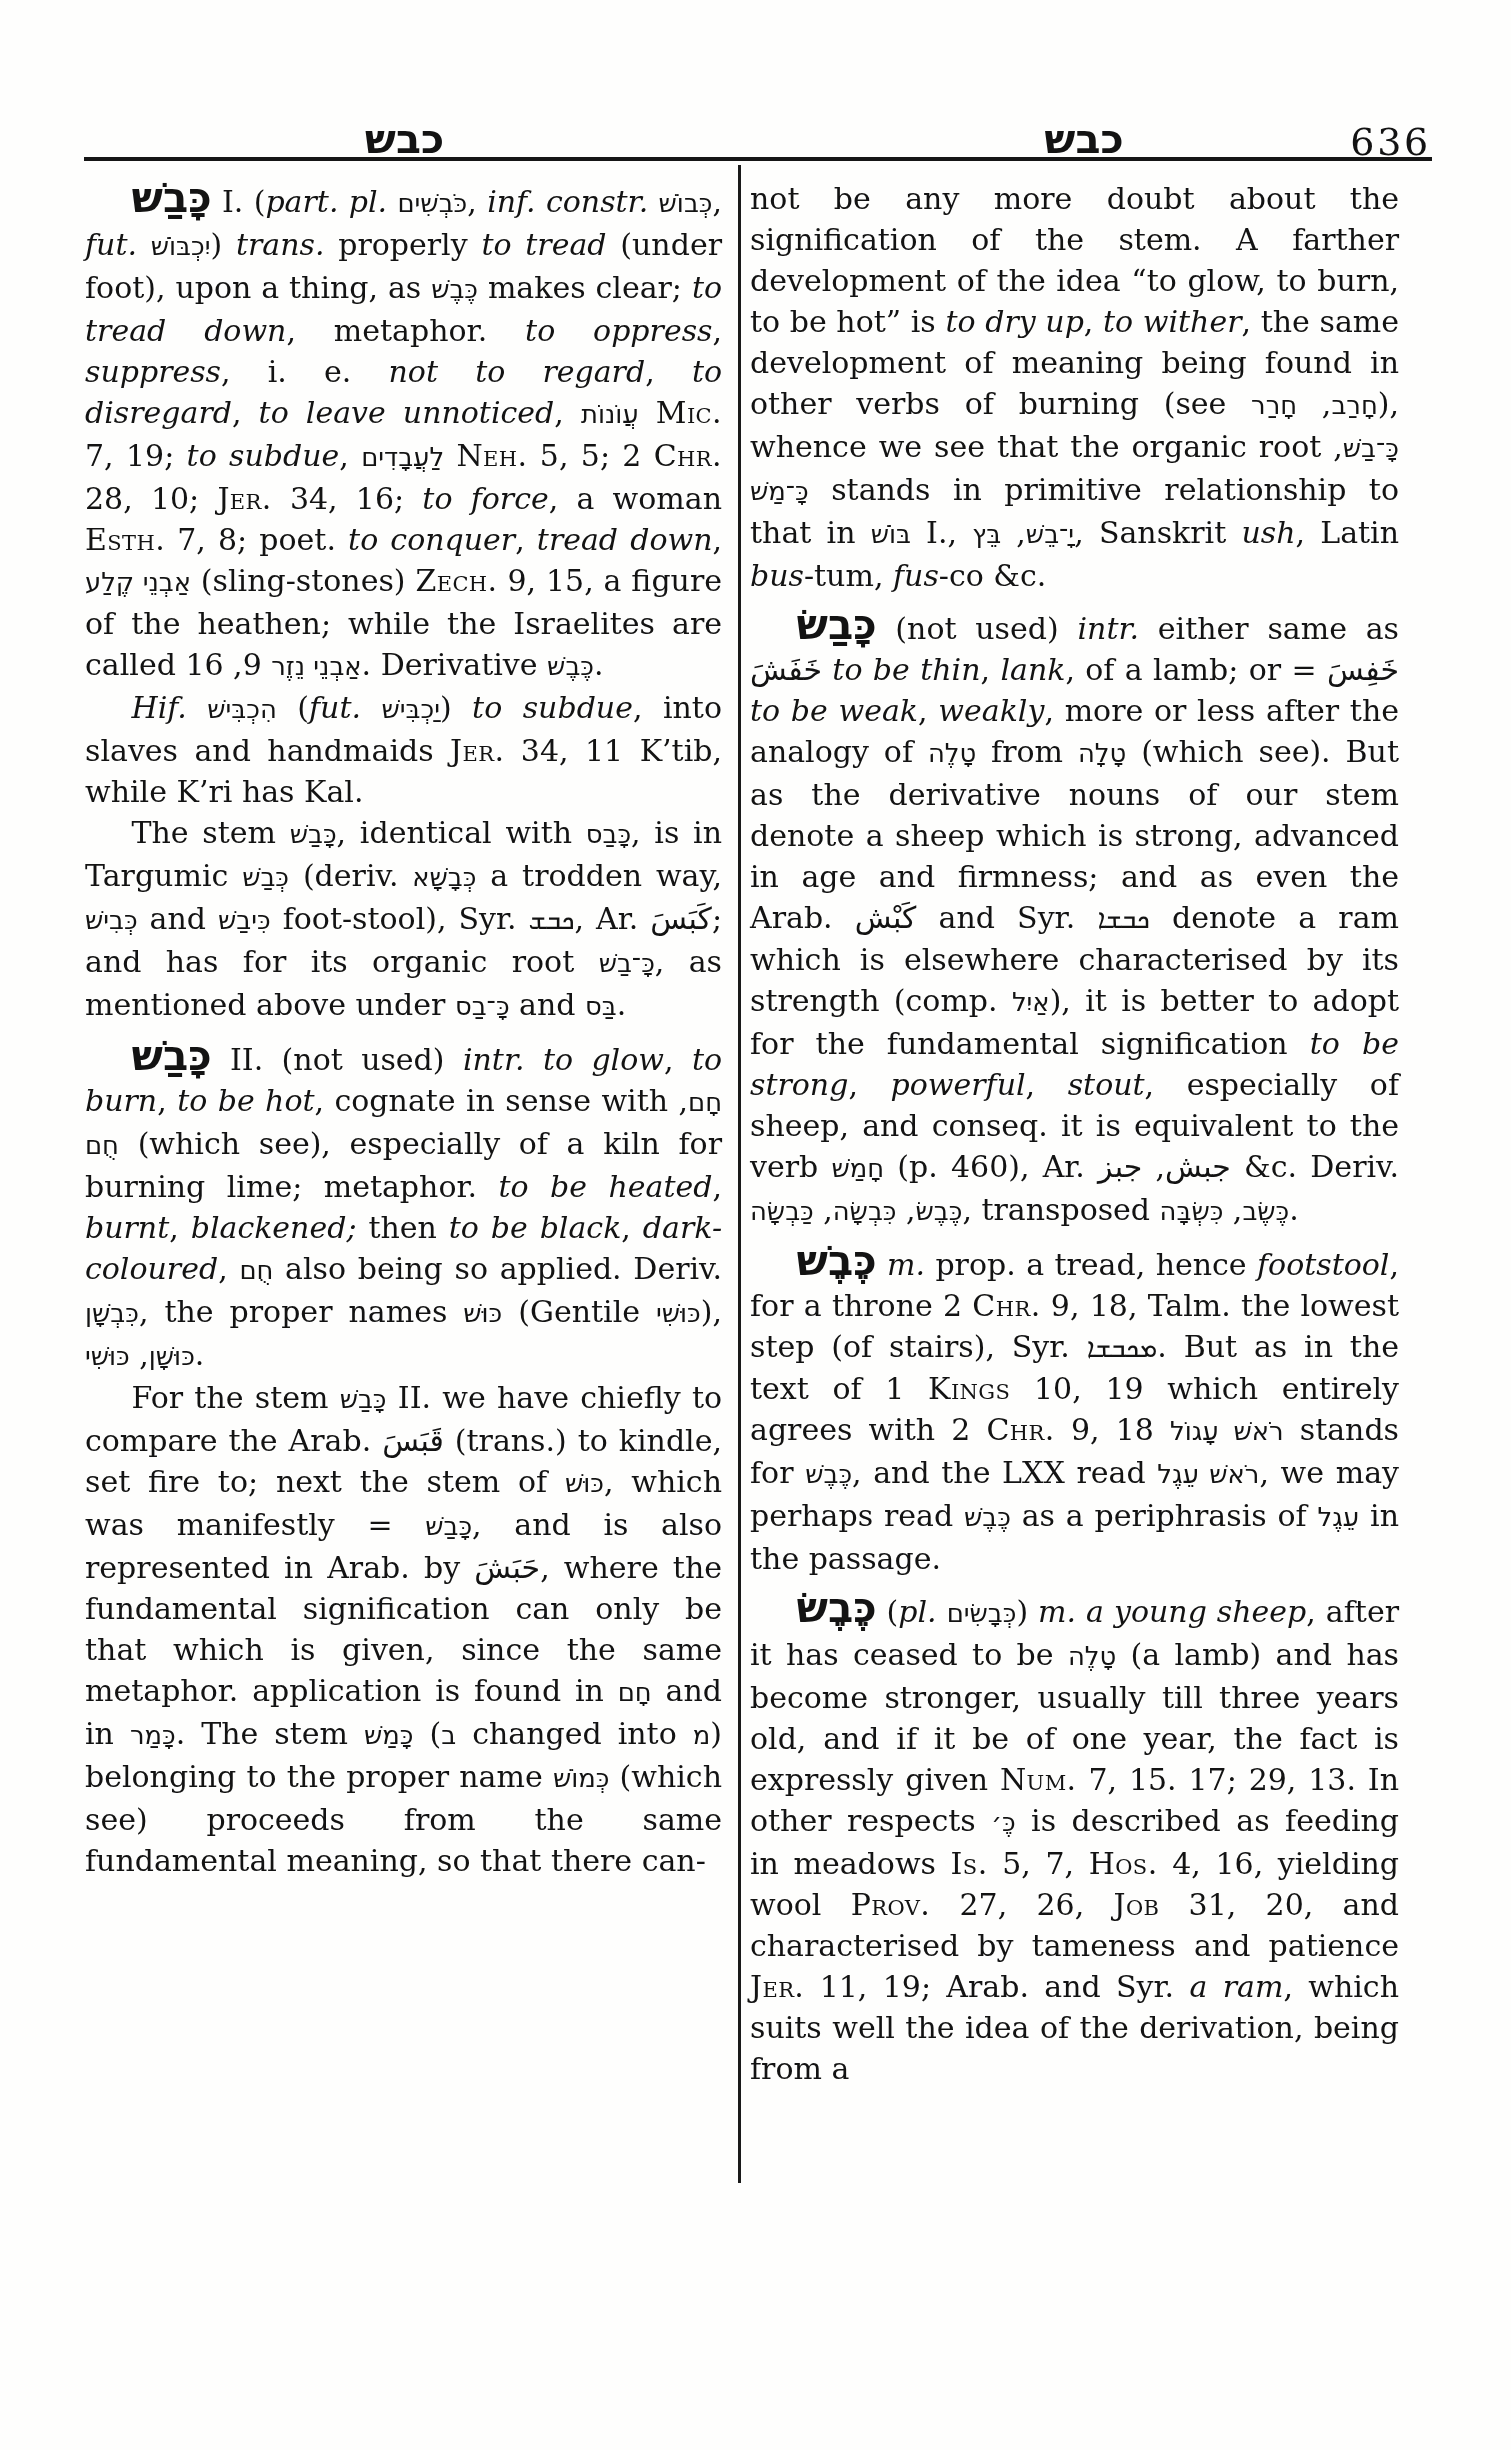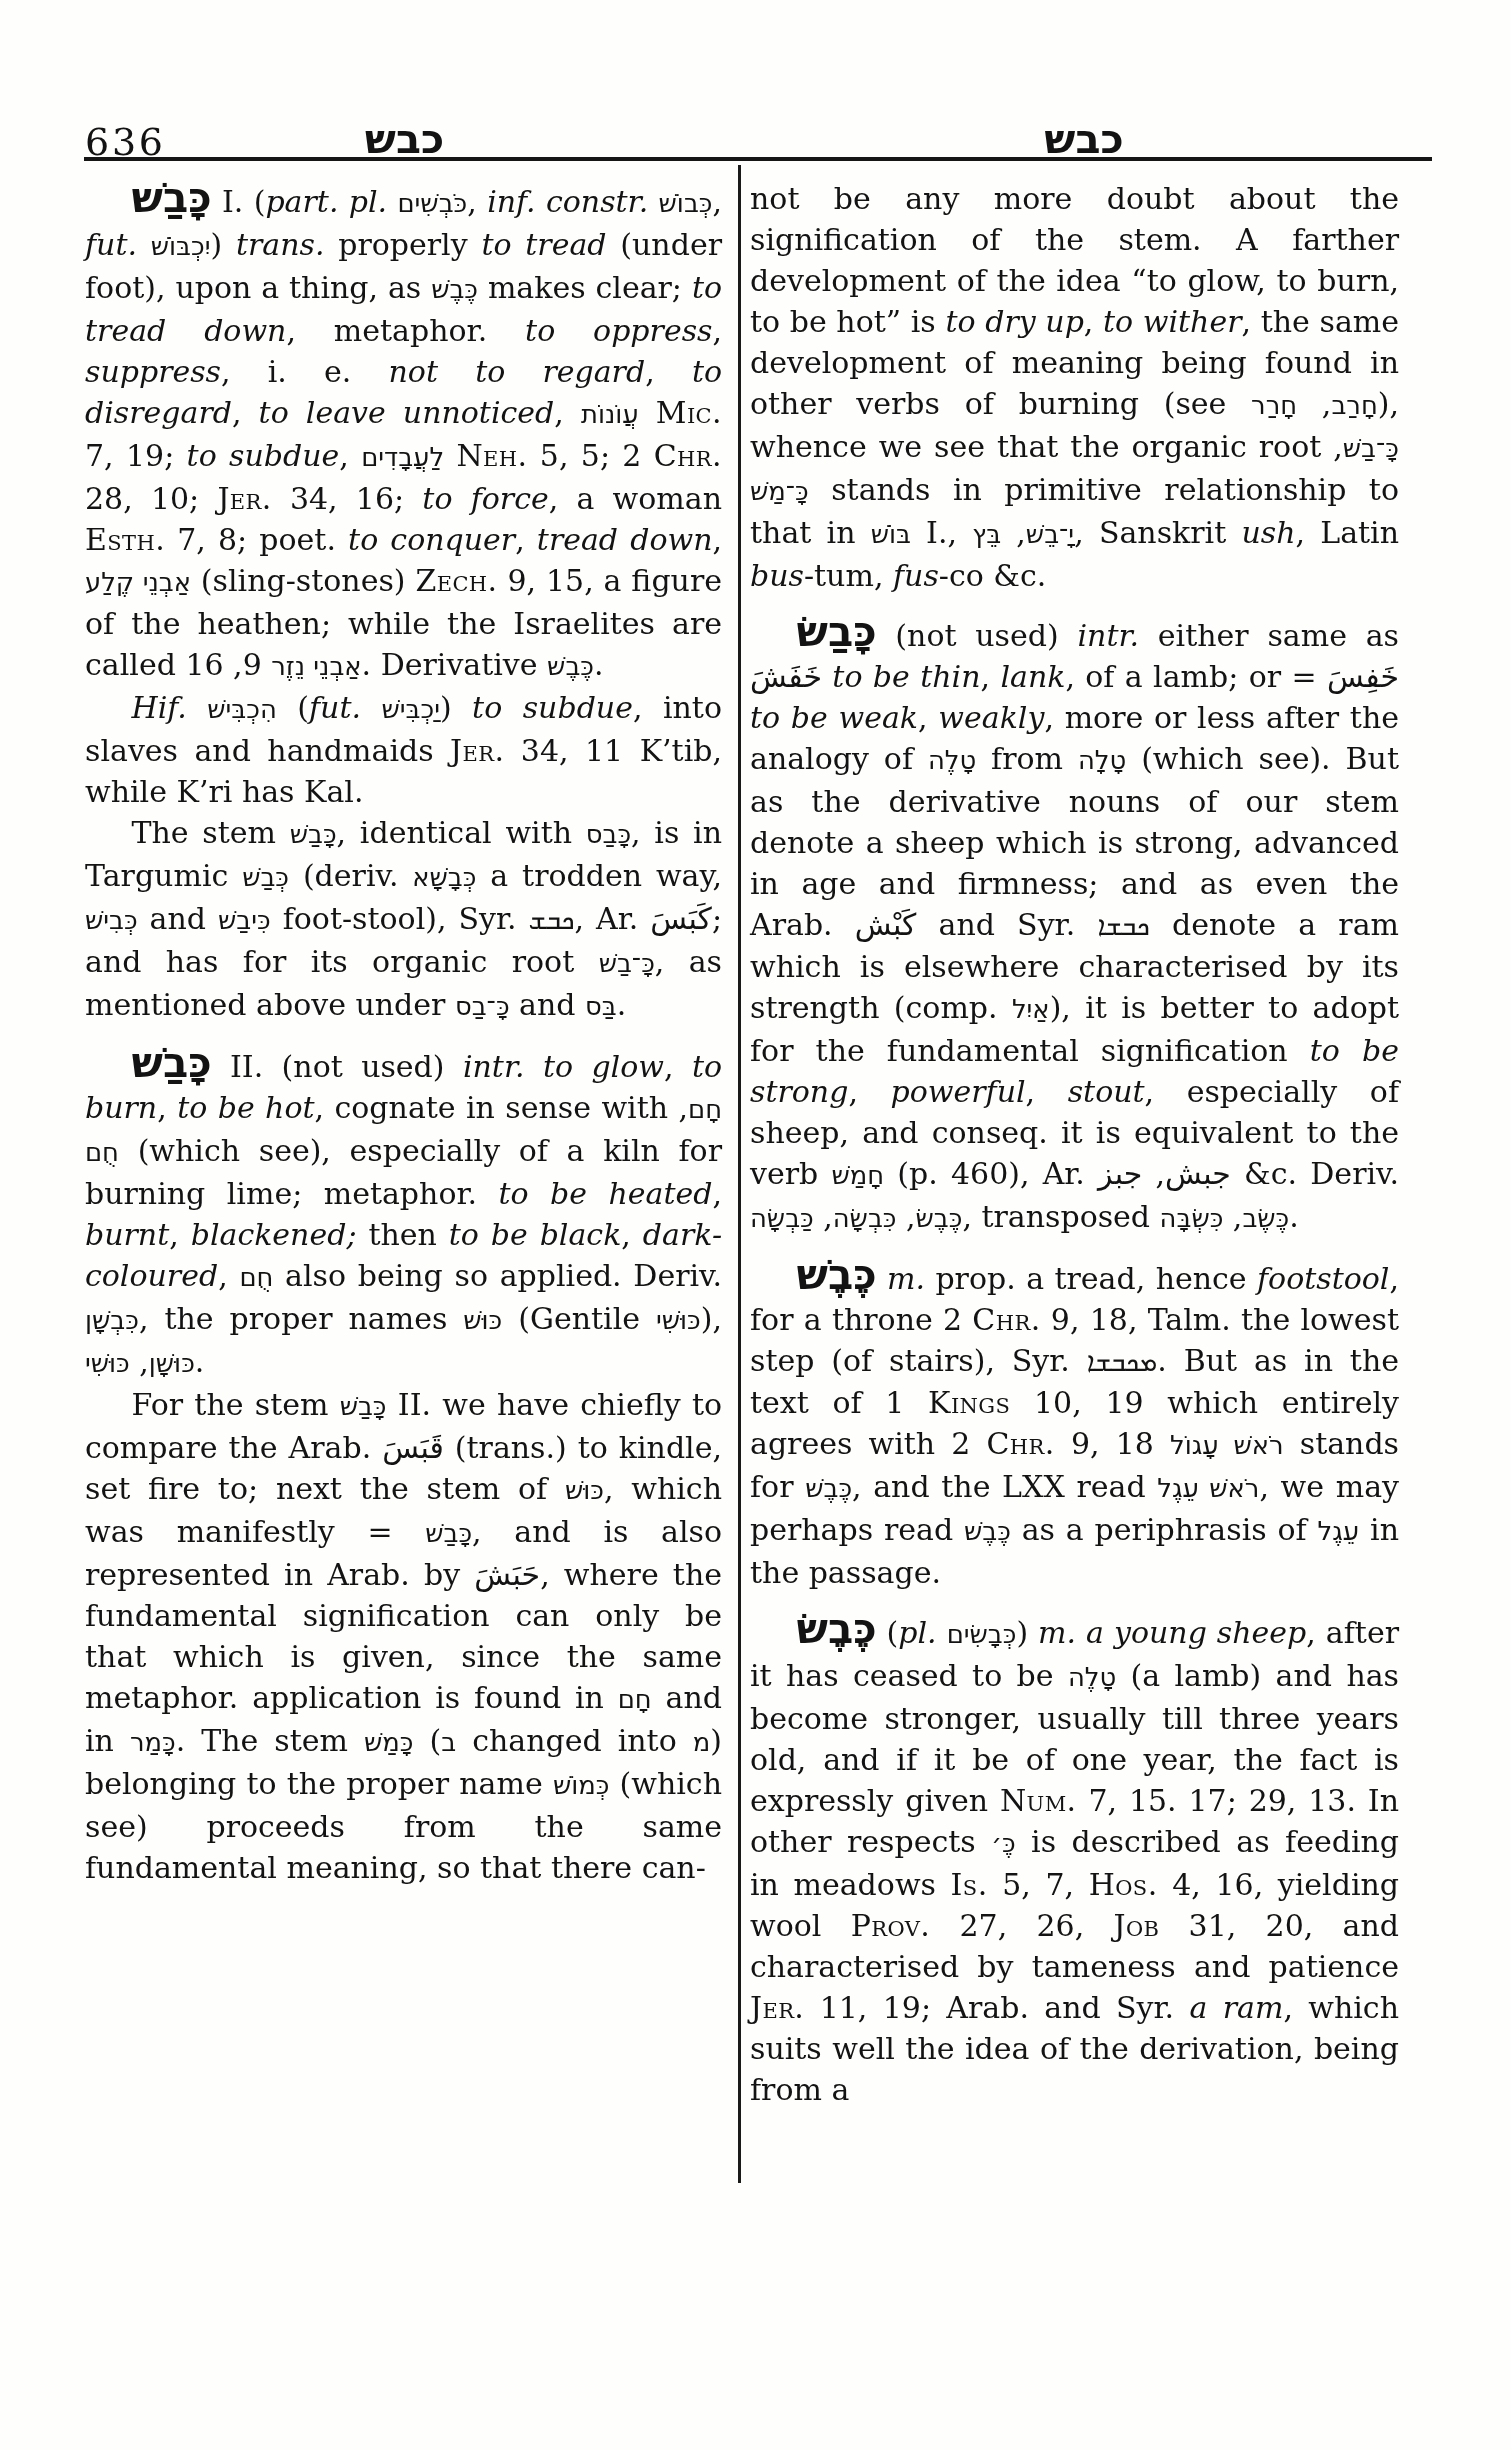--- a/index.html
+++ b/index.html
@@ -10,37 +10,37 @@
     overflow:hidden;
   }
   .header-row { position:absolute; top:100px; left:85px; width:1346px; height:58px;margin-top:12px; }
   .header-word {
     position:absolute; top:0; text-align:center;
     font-family:"DejaVu Sans", sans-serif; font-weight:700; font-size:41px; line-height:54px;
   }
   .header-word.lw { left:0; width:639px; }
   .header-word.rw { left:675px; width:648px; }
   .page-num {
-    position:absolute; top:3.6px; left:0; width:1346px; text-align:left;
+    position:absolute; top:3.6px; left:0; width:1346px; text-align:right;
     font-size:38px; line-height:52px; letter-spacing:2.7px;
   }
   .head-rule { position:absolute; top:157px; left:84px; width:1348px; height:3.6px; background:#161616; }
   .col-divider { position:absolute; top:165px; left:738px; width:2.7px; height:2018px; background:#1a1a1a; }
 
   .cols { position:absolute; top:178px; left:85px; width:1344px; }
   .col {
     text-align:justify; font-size:30px; line-height:41px;
     text-justify:inter-word;
   }
   .col.left  { position:absolute; left:0;    width:637px; }
   .col.right { position:absolute; left:665px; width:649px; }
 
   .para { text-indent:1.55em; margin:0; }
   .para.noindent { text-indent:0; }
-  .para.entry { margin-top:16px; }
+  .para.entry { margin-top:9px; }
 
   .hb  { font-family:"DejaVu Sans", sans-serif; font-size:0.86em; }
   .hw  { font-family:"DejaVu Sans", sans-serif; font-weight:700; font-size:1.38em; line-height:1; }
   .ar  { font-family:"DejaVu Sans", sans-serif; font-size:1.0em; }
   .syr { font-family:"DejaVu Sans", sans-serif; font-size:0.9em; }
   .sc  { font-variant:small-caps; letter-spacing:0.4px; }
 </style>
 </head>
 <body>
 

